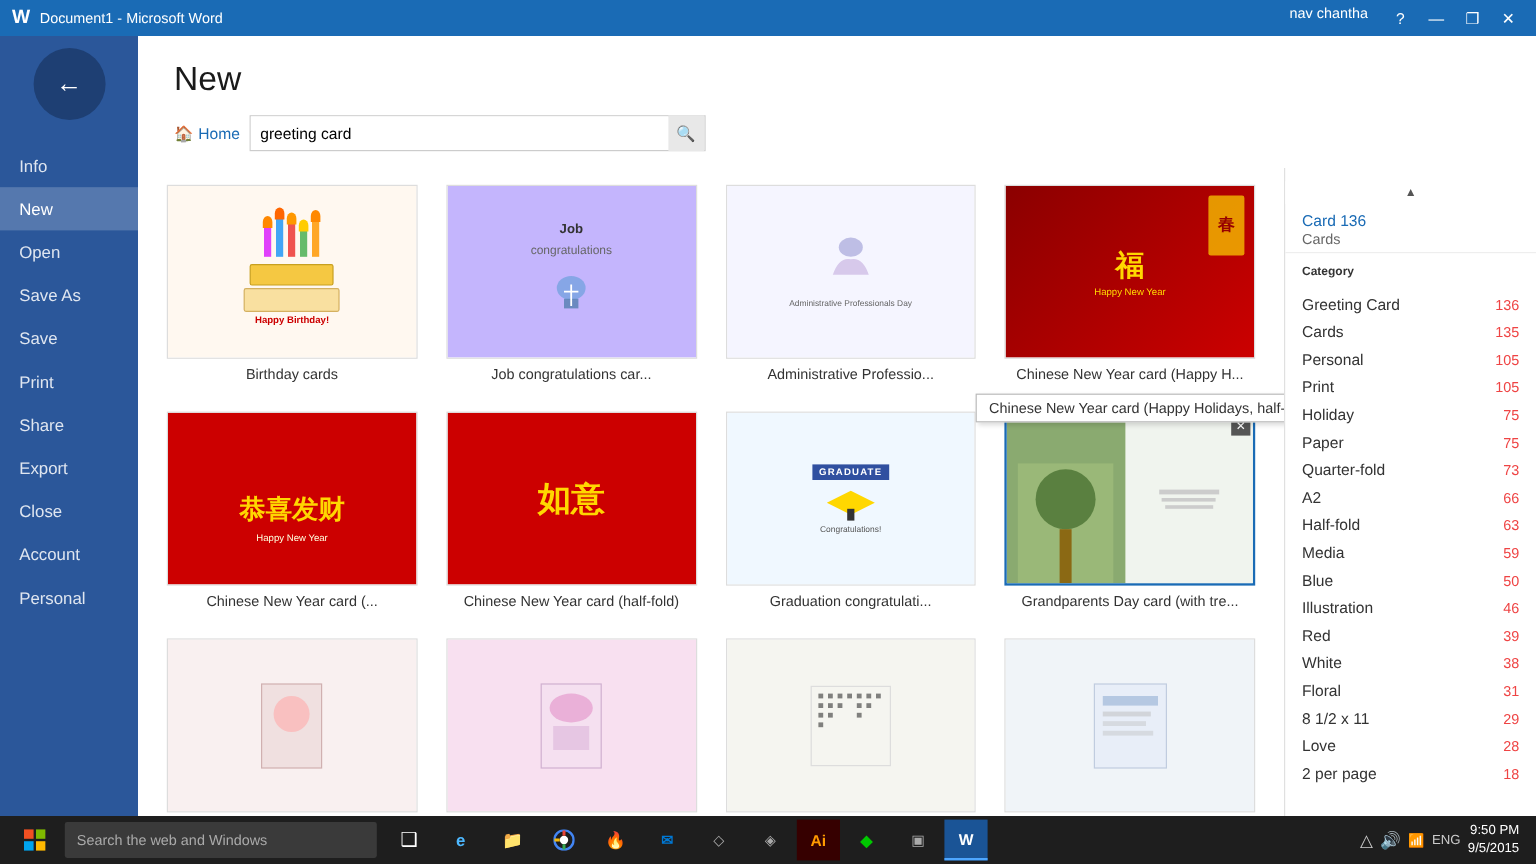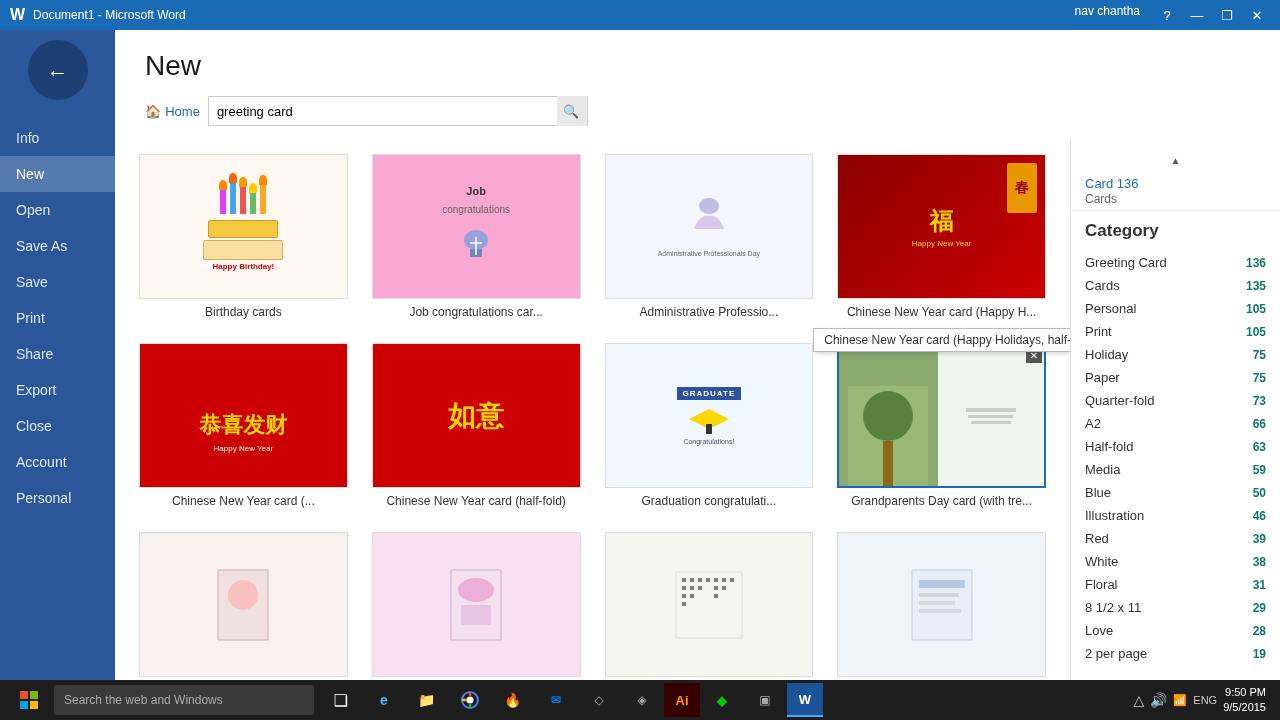--- a/index.html
+++ b/index.html
@@ -162,28 +162,28 @@
       position: relative;
     }
     .right-sidebar::-webkit-scrollbar { width: 6px; }
     .right-sidebar::-webkit-scrollbar-thumb { background: #bbb; }
     .sidebar-scroll-up, .sidebar-scroll-down {
       position: sticky; top: 0; z-index: 10;
       background: white; text-align: center; cursor: pointer; padding: 4px;
       border: none; width: 100%; color: #555; font-size: 10px;
     }
     .category-title {
-      font-size: 17px; font-weight: 600; color: #333;
+      font-size: 10px; font-weight: 600; color: #333;
       padding: 6px 14px 10px;
     }
     .category-item {
       display: flex; justify-content: space-between; align-items: center;
       padding: 4px 14px; cursor: pointer; font-size: 13px; color: #333;
     }
-    .category-count { color: #0f766e; font-size: 12px; font-weight: bold; }
+    .category-count { color: #ef4444; font-size: 12px; }
 
     
     .tooltip {
       position: absolute;
       background: #fff;
       border: 1px solid #bbb;
       padding: 4px 10px;
       font-size: 12px;
       color: #333;
       white-space: nowrap;
@@ -197,21 +197,21 @@
       background: #fff8f0;
       display: flex; flex-direction: column; align-items: center; justify-content: center;
       width: 100%; height: 100%; gap: 2px;
     }
     .candle { width: 6px; height: 30px; background: #e8a020; position: relative; display: inline-block; margin: 0 2px; }
     .flame { width: 8px; height: 10px; background: #ff8800; border-radius: 50% 50% 0 0; position: absolute; top: -9px; left: -1px; }
     .cake-base { background: #f5d0a0; width: 60px; height: 20px; border: 1px solid #d4a060; border-radius: 2px; }
     .cake-text { font-size: 8px; color: #c00; font-weight: bold; }
 
     .preview-job {
-      background: #f9a8d4; display: flex; align-items: center; justify-content: center; width: 100%; height: 100%;
+      background: #c4b5fd; display: flex; align-items: center; justify-content: center; width: 100%; height: 100%;
     }
     .preview-admin {
       background: #f5f5ff; display: flex; flex-direction: column; align-items: center; justify-content: center; width: 100%; height: 100%; gap: 4px;
     }
     .preview-chinese {
       background: #8b0000; display: flex; align-items: center; justify-content: center; width: 100%; height: 100%;
     }
     .preview-grad { background: #f0f8ff; display: flex; flex-direction: column; align-items: center; justify-content: center; width: 100%; height: 100%; gap: 4px; }
     .preview-row3-1 { background: #f9f0f0; width: 100%; height: 100%; display: flex; align-items: center; justify-content: center; }
     .preview-row3-2 { background: #f8e0f0; width: 100%; height: 100%; display: flex; align-items: center; justify-content: center; }
@@ -609,21 +609,21 @@
         <div class="category-item">
           <span>8 1/2 x 11</span>
           <span class="category-count">29</span>
         </div>
         <div class="category-item">
           <span>Love</span>
           <span class="category-count">28</span>
         </div>
         <div class="category-item">
           <span>2 per page</span>
-          <span class="category-count">19</span>
+          <span class="category-count">18</span>
         </div>
         
 
         
       </div>
     </div>
   </div>
 </div>
 
 <div class="taskbar">

